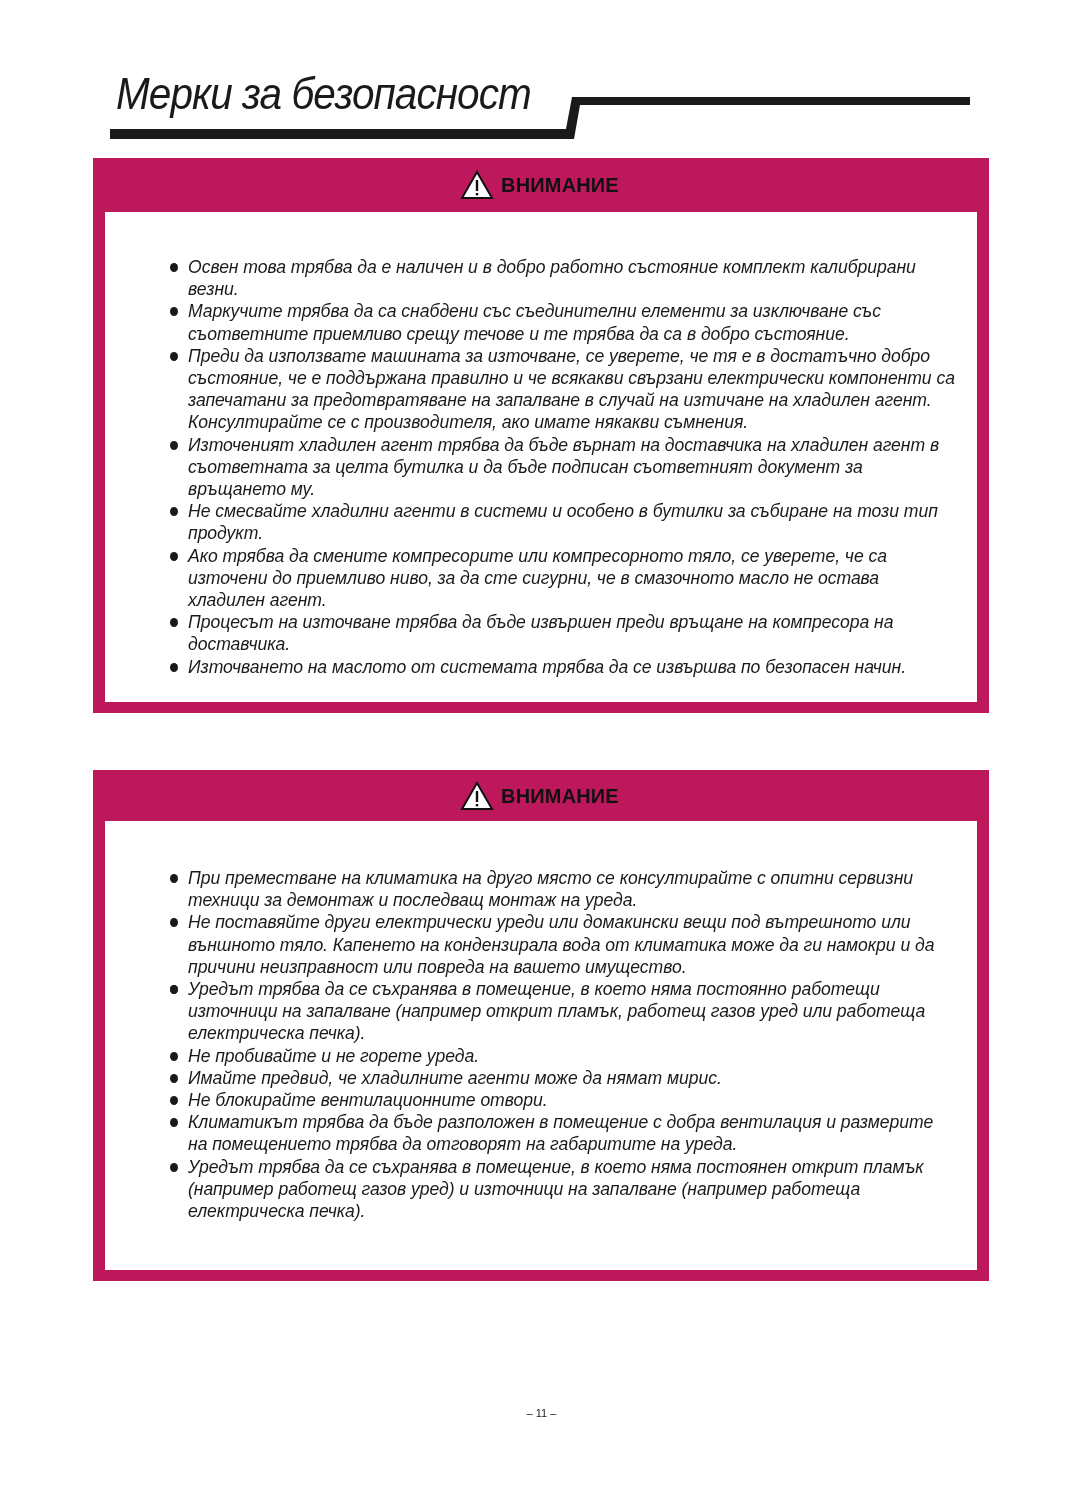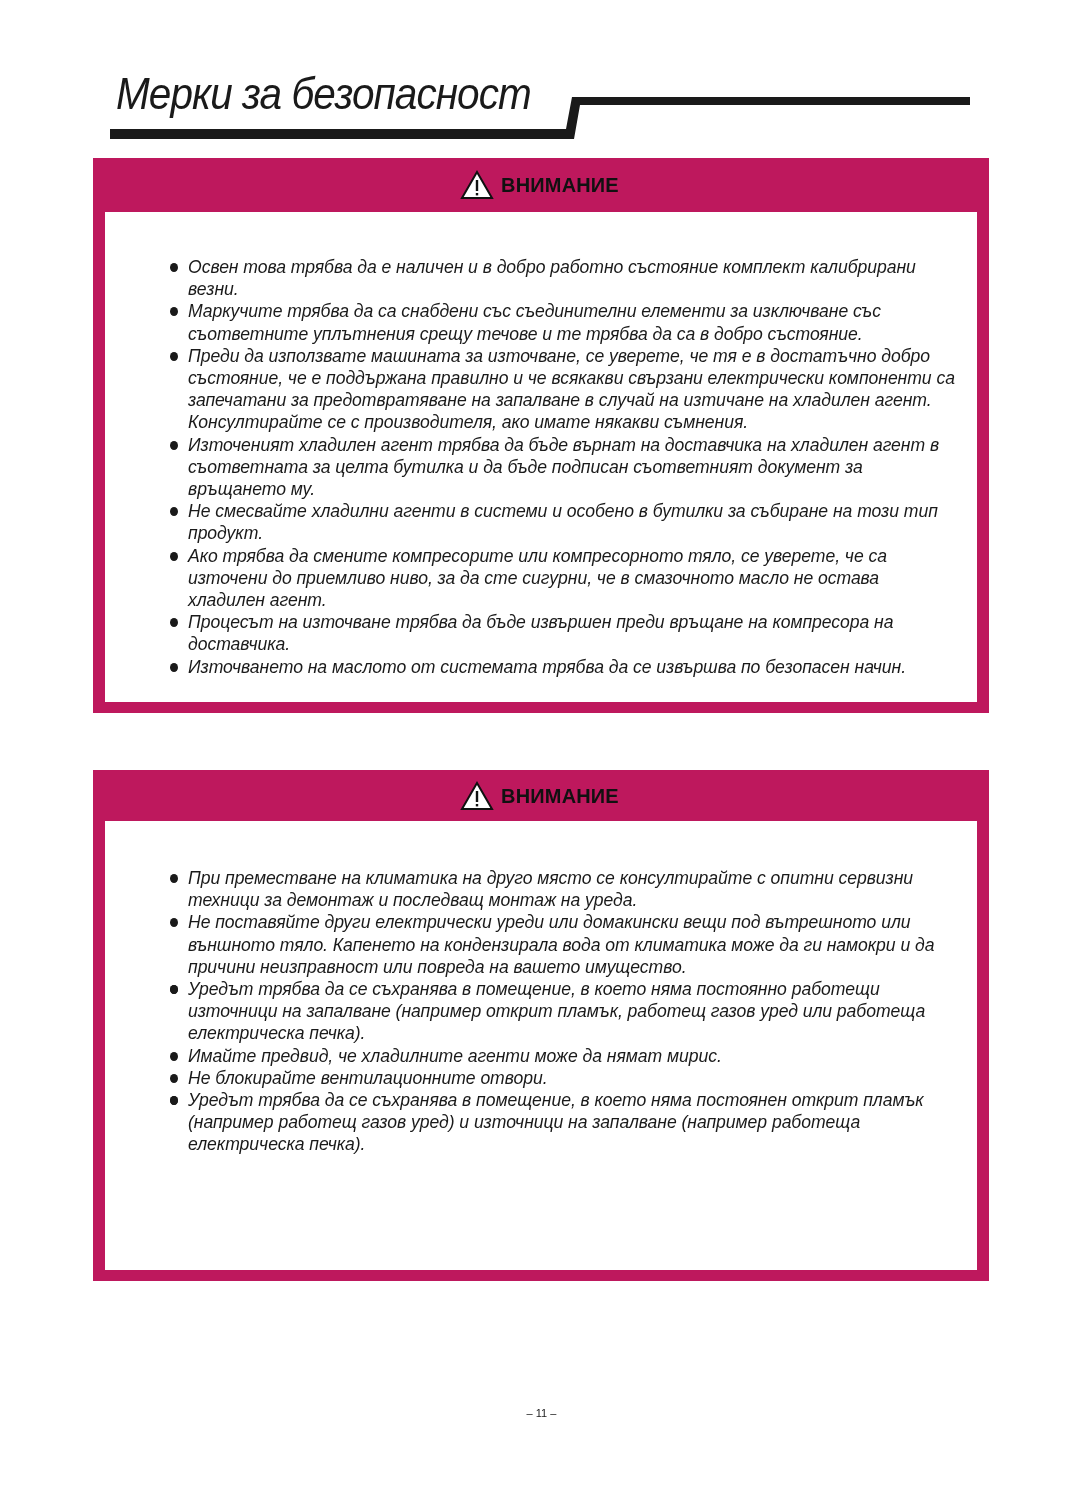--- a/index.html
+++ b/index.html
@@ -48,21 +48,21 @@
     <svg class="warn-icon" viewBox="0 0 34 30">
       <polygon points="17,2 32,28 2,28" fill="#ffffff" stroke="#111" stroke-width="2" stroke-linejoin="miter"></polygon>
       <rect x="15.8" y="10" width="2.4" height="11" fill="#111"></rect>
       <rect x="15.8" y="23" width="2.4" height="2.4" fill="#111"></rect>
     </svg>
     <span class="box-title">ВНИМАНИЕ</span>
   </div>
   <div class="box-body">
     <ul class="items">
       <li><span class="bullet"></span><span>Освен това трябва да е наличен и в добро работно състояние комплект калибрирани везни.</span></li>
-      <li><span class="bullet"></span><span>Маркучите трябва да са снабдени със съединителни елементи за изключване със съответните уплътнения срещу течове и те трябва да са в добро състояние.</span></li>
+      <li><span class="bullet"></span><span>Маркучите трябва да са снабдени със съединителни елементи за изключване със съответните приемливо срещу течове и те трябва да са в добро състояние.</span></li>
       <li><span class="bullet"></span><span>Преди да използвате машината за източване, се уверете, че тя е в достатъчно добро състояние, че е поддържана правилно и че всякакви свързани електрически компоненти са запечатани за предотвратяване на запалване в случай на изтичане на хладилен агент. Консултирайте се с производителя, ако имате някакви съмнения.</span></li>
       <li><span class="bullet"></span><span>Източеният хладилен агент трябва да бъде върнат на доставчика на хладилен агент в съответната за целта бутилка и да бъде подписан съответният документ за връщането му.</span></li>
       <li><span class="bullet"></span><span>Не смесвайте хладилни агенти в системи и особено в бутилки за събиране на този тип продукт.</span></li>
       <li><span class="bullet"></span><span>Ако трябва да смените компресорите или компресорното тяло, се уверете, че са източени до приемливо ниво, за да сте сигурни, че в смазочното масло не остава хладилен агент.</span></li>
       <li><span class="bullet"></span><span>Процесът на източване трябва да бъде извършен преди връщане на компресора на доставчика.</span></li>
       <li><span class="bullet"></span><span>Източването на маслото от системата трябва да се извършва по безопасен начин.</span></li>
     </ul>
   </div>
 </section>
 
@@ -74,21 +74,22 @@
       <rect x="15.8" y="23" width="2.4" height="2.4" fill="#111"></rect>
     </svg>
     <span class="box-title">ВНИМАНИЕ</span>
   </div>
   <div class="box-body">
     <ul class="items">
       <li><span class="bullet"></span><span>При преместване на климатика на друго място се консултирайте с опитни сервизни техници за демонтаж и последващ монтаж на уреда.</span></li>
       <li><span class="bullet"></span><span>Не поставяйте други електрически уреди или домакински вещи под вътрешното или външното тяло. Капенето на кондензирала вода от климатика може да ги намокри и да причини неизправност или повреда на вашето имущество.</span></li>
       <li><span class="bullet"></span></li>
       <li><span class="bullet"></span><span>Уредът трябва да се съхранява в помещение, в което няма постоянно работещи източници на запалване (например открит пламък, работещ газов уред или работеща електрическа печка).</span></li>
+      <li><span class="bullet"></span><span>Не пробивайте и не горете уреда.</span></li>
       <li><span class="bullet"></span><span>Имайте предвид, че хладилните агенти може да нямат мирис.</span></li>
       <li><span class="bullet"></span><span>Не блокирайте вентилационните отвори.</span></li>
-      <li><span class="bullet"></span></li>
+      <li><span class="bullet"></span><span>Климатикът трябва да бъде разположен в помещение с добра вентилация и размерите на помещението трябва да отговорят на габаритите на уреда.</span></li>
       <li><span class="bullet"></span><span>Уредът трябва да се съхранява в помещение, в което няма постоянен открит пламък (например работещ газов уред) и източници на запалване (например работеща електрическа печка).</span></li>
     </ul>
   </div>
 </section>
 
 <div class="page-number">– 11 –</div>
 
 </body></html>

